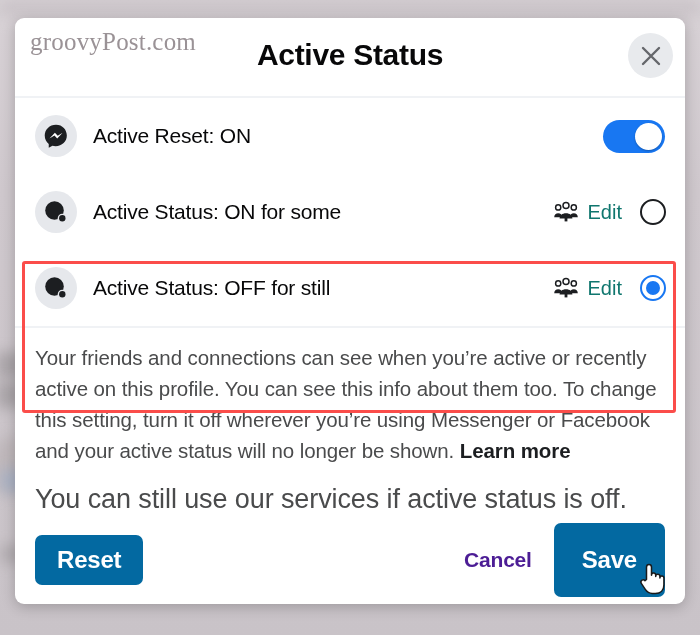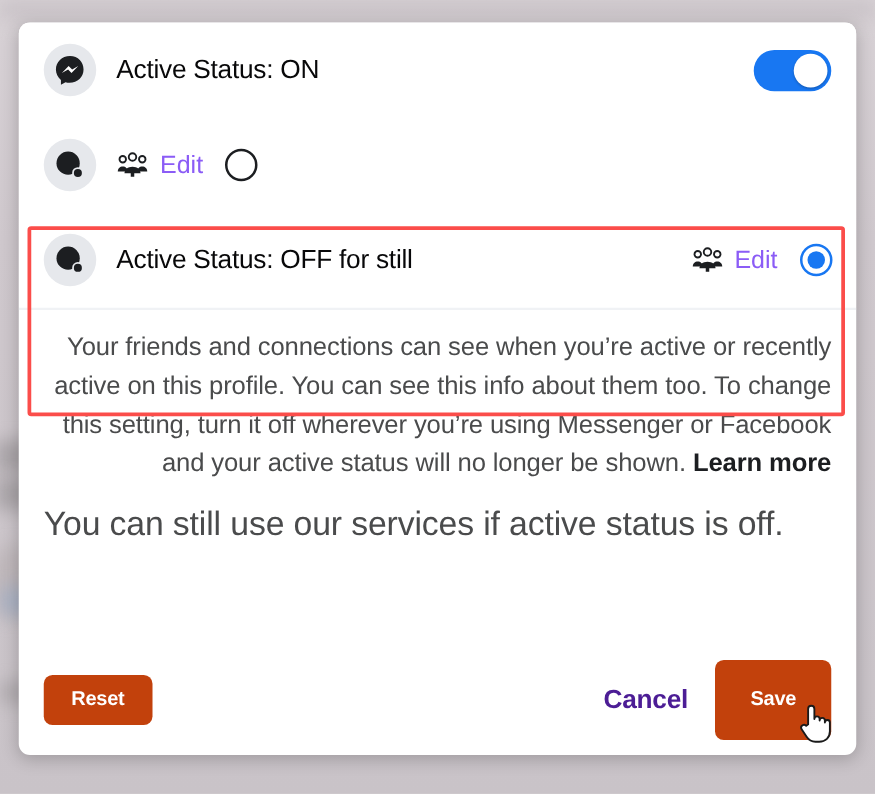--- a/index.html
+++ b/index.html
@@ -116,21 +116,21 @@
   }
   .row-edit {
     display: flex;
     align-items: center;
     gap: 9px;
     margin-right: 18px;
     cursor: pointer;
   }
   .row-edit-label {
     font-size: 20px;
-    color: #8b5cf6;
+    color: #0f766e;
   }
 
   
   #active-toggle {
     width: 62px;
     height: 33px;
     border-radius: 17px;
     background: #1877f2;
     position: relative;
     flex: 0 0 auto;
@@ -195,21 +195,20 @@
   
   #body-text {
     padding: 14px 20px 0 20px;
   }
   #body-paragraph {
     font-size: 20.5px;
     line-height: 31px;
     color: #4a4b4c;
     margin: 0;
     letter-spacing: -.1px;
-    text-align: right;
   }
   #learn-more {
     font-weight: bold;
     color: #1c1e21;
     cursor: pointer;
   }
   #body-note {
     font-size: 27px;
     line-height: 31px;
     color: #4a4b4c;
@@ -222,26 +221,26 @@
     position: absolute;
     left: 0; right: 0;
     bottom: 0;
     height: 88px;
     display: flex;
     align-items: center;
     padding: 0 20px;
     box-sizing: border-box;
   }
   .btn-primary {
-    background: #c2410c;
+    background: #0369a1;
     color: #fff;
     border: none;
     border-radius: 7px;
     font-family: "Liberation Sans", sans-serif;
-    font-size: 16px;
+    font-size: 24px;
     font-weight: bold;
     padding: 11px 22px;
     cursor: pointer;
     letter-spacing: -.2px;
   }
   #footer-spacer { flex: 1 1 auto; }
   #cancel-button {
     background: none;
     border: none;
     color: #4c1d95;
@@ -272,44 +271,54 @@
   <div class="bg-blob" id="bg-b6"></div>
   <div class="bg-blob" id="bg-b1"></div>
   <div class="bg-blob" id="bg-b2"></div>
   <div class="bg-blob" id="bg-b3"></div>
   <div class="bg-blob" id="bg-b4"></div>
   <div class="bg-blob" id="bg-b5"></div>
 </div>
 
 <div id="dialog">
 
+  <div id="header">
+    <div id="watermark">groovyPost.com</div>
+    <div id="dialog-title">Active Status</div>
+    <div id="close-button">
+      <svg width="22" height="22" viewBox="0 0 22 22">
+        <path d="M3 3 L19 19 M19 3 L3 19" stroke="#65676b" stroke-width="2.4" stroke-linecap="round" fill="none"></path>
+      </svg>
+    </div>
+  </div>
 
   <div id="rows-section">
 
     <div class="option-row">
       <div class="row-avatar">
         <svg width="26" height="26" viewBox="0 0 24 24">
           <path d="M12 1.6C6.0 1.6 1.6 6.0 1.6 11.6c0 3.1 1.4 5.9 3.7 7.7v3.6l3.4-1.9c0.9 0.25 1.9 0.4 2.9 0.4 6.0 0 10.4-4.4 10.4-9.8S18 1.6 12 1.6z" fill="#1c1e21"></path>
           <path d="M6.0 14.3l5.0-5.3 2.6 2.7 4.5-2.7-5.0 5.3-2.5-2.7z" fill="#ffffff"></path>
         </svg>
       </div>
-      <div class="row-label">Active Status: ON</div>
+      <div class="row-label">Active Reset: ON</div>
       <div id="active-toggle">
         <div class="knob"></div>
       </div>
     </div>
 
     <div class="option-row">
       <div class="row-avatar">
         <svg width="28" height="28" viewBox="0 0 28 28">
           <circle cx="12.5" cy="12.5" r="9.3" fill="#1c1e21"></circle>
           <circle cx="20.3" cy="20.3" r="4.6" fill="#e6e8ec"></circle>
           <circle cx="20.3" cy="20.3" r="3.2" fill="#1c1e21"></circle>
         </svg>
       </div>
+      <div class="row-label">Active Status: ON for some</div>
       <div class="row-edit">
         <svg width="26" height="22" viewBox="0 0 26 22">
           <circle cx="5.2" cy="6.4" r="2.6" fill="none" stroke="#1c1e21" stroke-width="1.5"></circle>
           <circle cx="13" cy="4.6" r="3.0" fill="none" stroke="#1c1e21" stroke-width="1.5"></circle>
           <circle cx="20.8" cy="6.4" r="2.6" fill="none" stroke="#1c1e21" stroke-width="1.5"></circle>
           <path d="M1.2 16.2c0-2.4 1.8-4.0 4.0-4.0s4.0 1.6 4.0 4.0z" fill="#1c1e21"></path>
           <path d="M24.8 16.2c0-2.4-1.8-4.0-4.0-4.0s-4.0 1.6-4.0 4.0z" fill="#1c1e21"></path>
           <path d="M6.6 17.6c0-3.1 2.6-5.3 6.4-5.3s6.4 2.2 6.4 5.3z" fill="#1c1e21"></path>
           <rect x="11.6" y="16.0" width="2.8" height="4.4" fill="#1c1e21"></rect>
         </svg>

